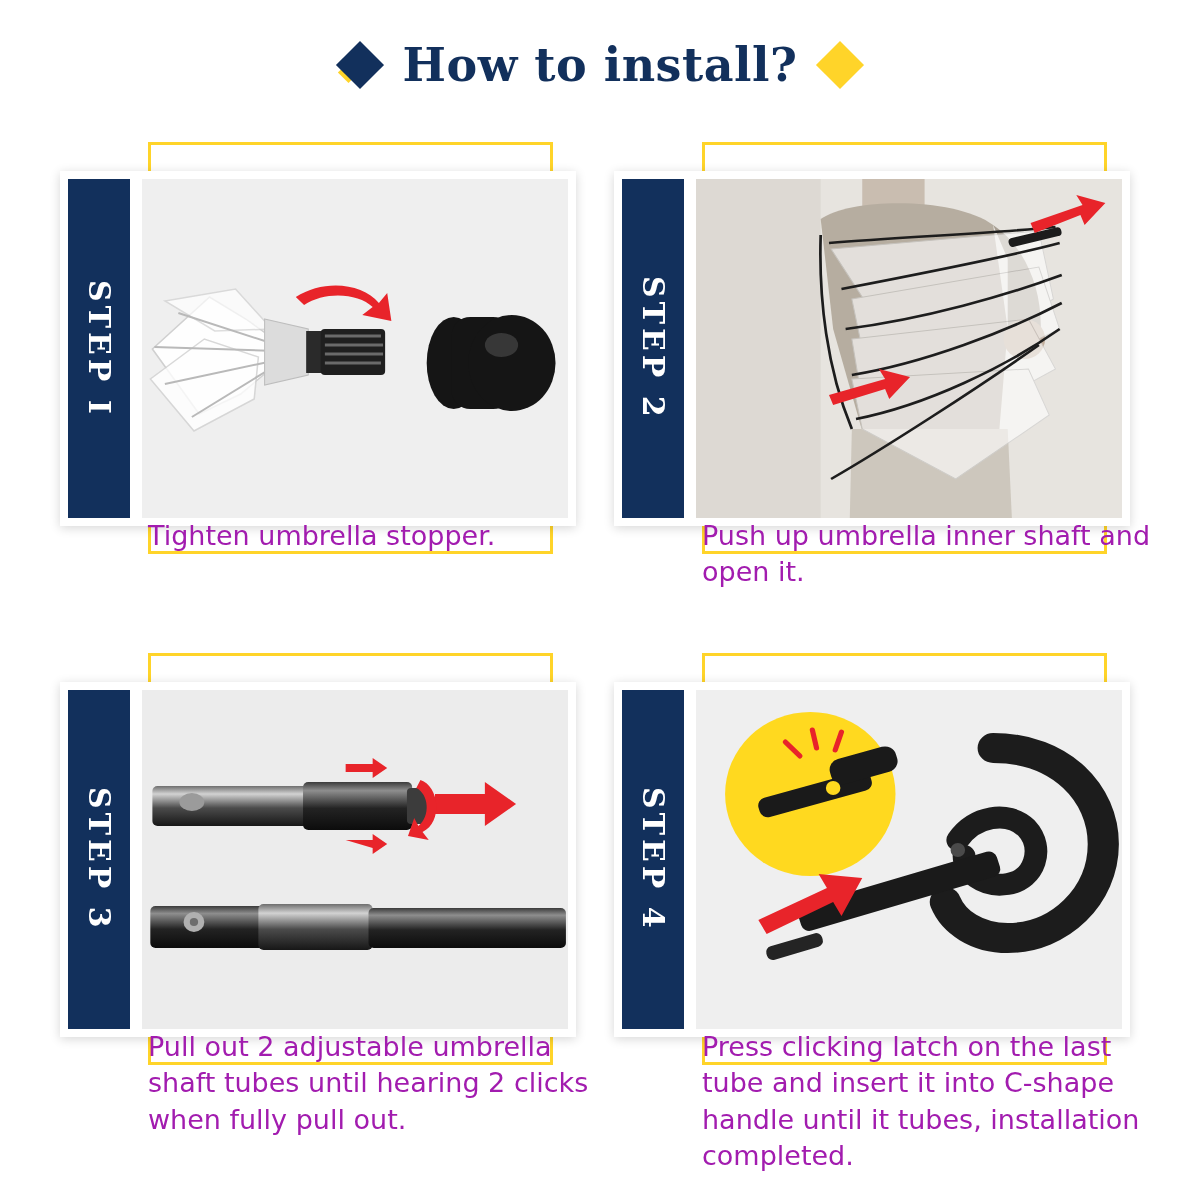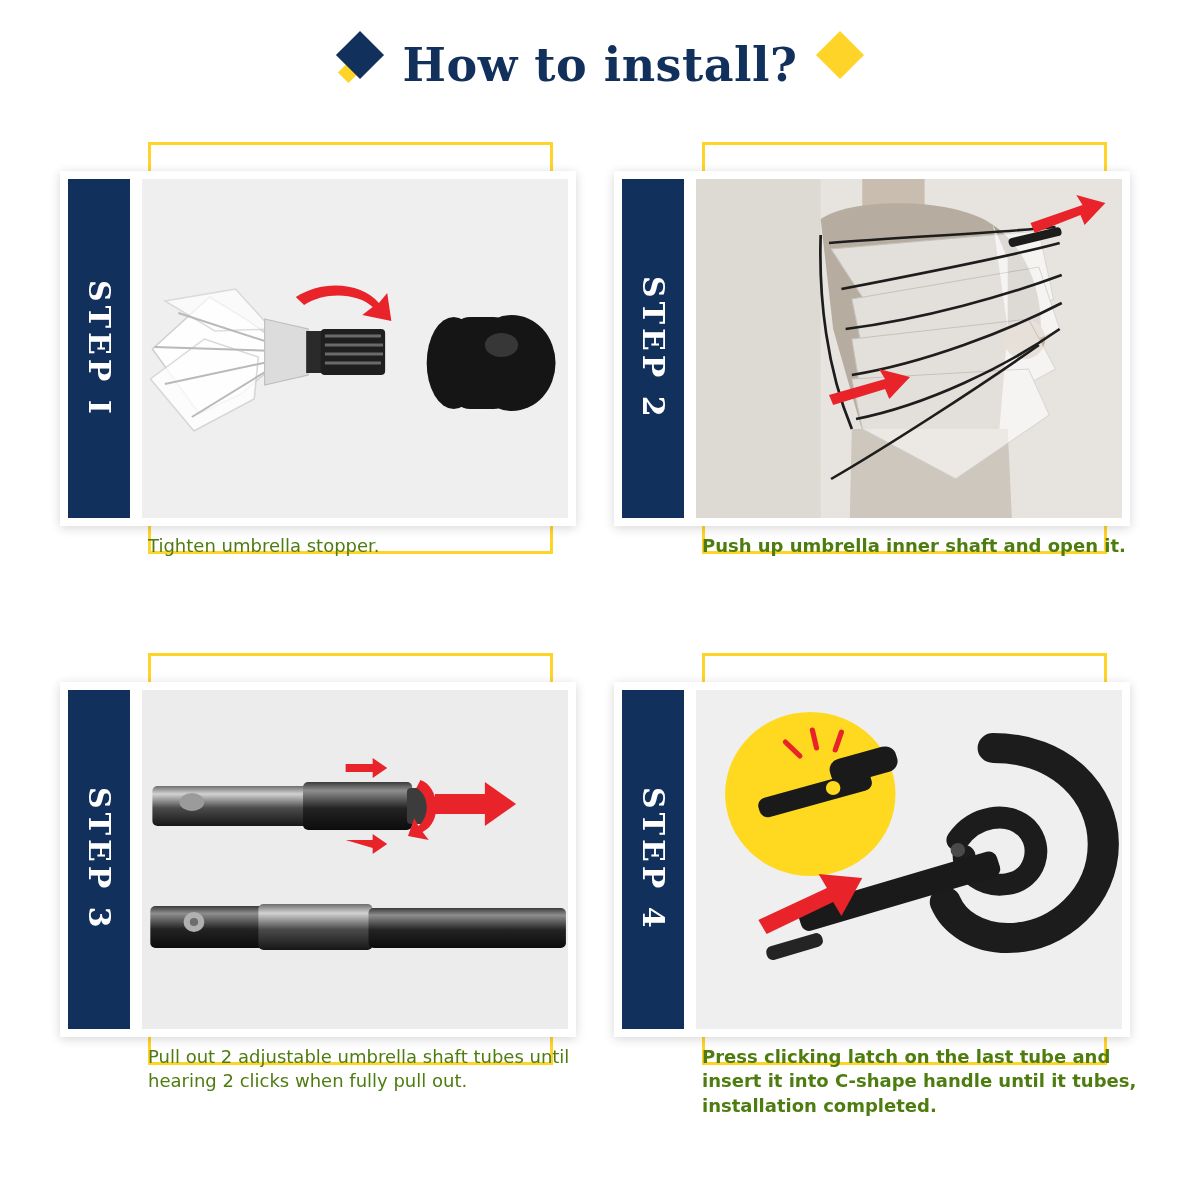--- a/index.html
+++ b/index.html
@@ -19,20 +19,21 @@
   
   .header {
     position: relative;
     height: 130px;
     display: flex;
     align-items: center;
     justify-content: center;
   }
   .title-row {
     display: flex;
+    align-items: center;
     gap: 26px;
   }
   .page-title {
     font-family: "DejaVu Serif", serif;
     font-weight: bold;
     font-size: 46px;
     color: #12305c;
     letter-spacing: 0.5px;
     white-space: nowrap;
   }
@@ -123,29 +124,29 @@
   }
   .photo {
     flex: 1;
     margin-left: 12px;
     background: #ececec;
     position: relative;
     overflow: hidden;
   }
   .caption {
     position: absolute;
-    top: 392px;
+    top: 376px;
     left: 88px;
     width: 470px;
-    font-size: 18px;
+    font-size: 27px;
     line-height: 1.35;
-    color: #4d7c0f;
+    color: #a21caf;
     z-index: 3;
   }
-  .cell.c2 .caption, .cell.c4 .caption { width: 470px; font-weight: bold; }
+  .cell.c2 .caption, .cell.c4 .caption { width: 470px; }
 
   
   .s1-bg { position:absolute; inset:0; background:#efefef; }
 </style>
 </head>
 <body>
 
 <div class="header">
   <div class="mini-sq mini-left"></div>
   <div class="mini-sq mini-right"></div>

